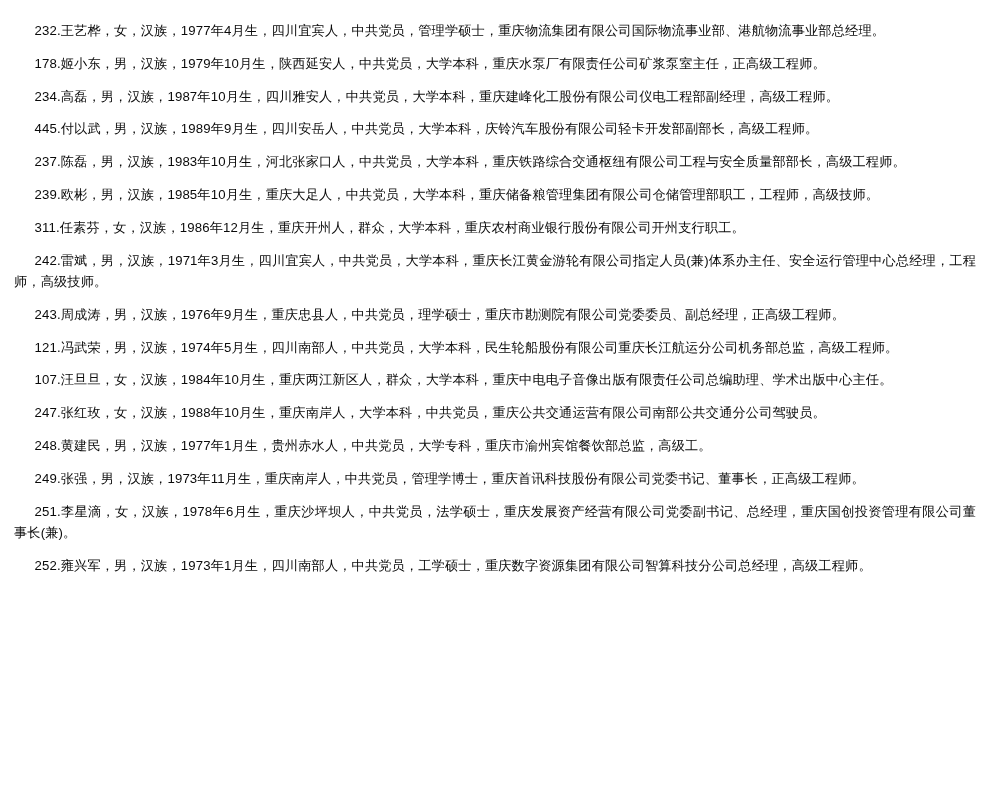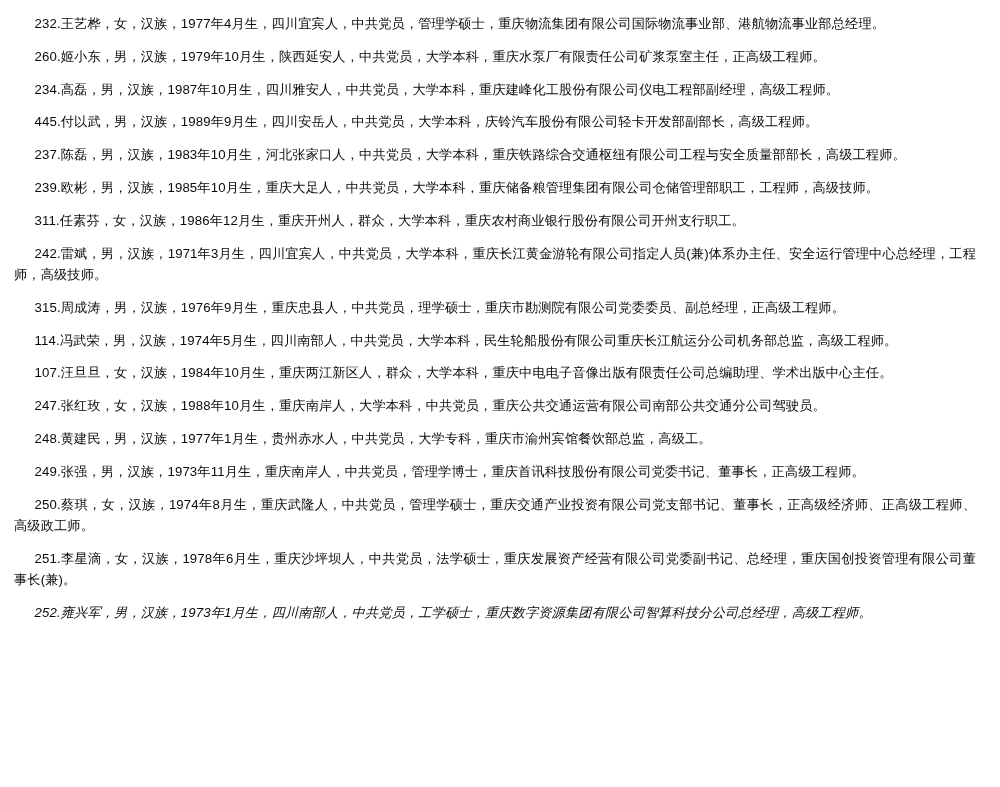--- a/index.html
+++ b/index.html
@@ -10,53 +10,51 @@
   body {
     width: 1000px;
     min-height: 787px;
     font-family: "Liberation Sans", sans-serif;
     color: #000000;
   }
   #doc {
     width: 1000px;
     min-height: 787px;
     box-sizing: border-box;
-    padding: 13px 24px 6px 14px;
+    padding: 20px 24px 6px 14px;
     background: #ffffff;
   }
   .entry {
     font-size: 13.2px;
     line-height: 21.5px;
     margin: 0 0 11.3px 0;
     text-align: justify;
     text-justify: inter-ideograph;
     text-indent: 1.55em;
     letter-spacing: 0.15px;
     color: #0a0a0a;
     word-break: break-all;
   }
   .entry:last-child {
     margin-bottom: 7px;
-    font-style: italic;
   }
 </style>
 </head>
 <body>
 
 <div id="doc">
   <p class="entry">232.王艺桦，女，汉族，1977年4月生，四川宜宾人，中共党员，管理学硕士，重庆物流集团有限公司国际物流事业部、港航物流事业部总经理。</p>
-  <p class="entry">260.姬小东，男，汉族，1979年10月生，陕西延安人，中共党员，大学本科，重庆水泵厂有限责任公司矿浆泵室主任，正高级工程师。</p>
+  <p class="entry">178.姬小东，男，汉族，1979年10月生，陕西延安人，中共党员，大学本科，重庆水泵厂有限责任公司矿浆泵室主任，正高级工程师。</p>
   <p class="entry">234.高磊，男，汉族，1987年10月生，四川雅安人，中共党员，大学本科，重庆建峰化工股份有限公司仪电工程部副经理，高级工程师。</p>
   <p class="entry">445.付以武，男，汉族，1989年9月生，四川安岳人，中共党员，大学本科，庆铃汽车股份有限公司轻卡开发部副部长，高级工程师。</p>
   <p class="entry">237.陈磊，男，汉族，1983年10月生，河北张家口人，中共党员，大学本科，重庆铁路综合交通枢纽有限公司工程与安全质量部部长，高级工程师。</p>
   <p class="entry">239.欧彬，男，汉族，1985年10月生，重庆大足人，中共党员，大学本科，重庆储备粮管理集团有限公司仓储管理部职工，工程师，高级技师。</p>
   <p class="entry">311.任素芬，女，汉族，1986年12月生，重庆开州人，群众，大学本科，重庆农村商业银行股份有限公司开州支行职工。</p>
   <p class="entry">242.雷斌，男，汉族，1971年3月生，四川宜宾人，中共党员，大学本科，重庆长江黄金游轮有限公司指定人员(兼)体系办主任、安全运行管理中心总经理，工程师，高级技师。</p>
-  <p class="entry">315.周成涛，男，汉族，1976年9月生，重庆忠县人，中共党员，理学硕士，重庆市勘测院有限公司党委委员、副总经理，正高级工程师。</p>
-  <p class="entry">114.冯武荣，男，汉族，1974年5月生，四川南部人，中共党员，大学本科，民生轮船股份有限公司重庆长江航运分公司机务部总监，高级工程师。</p>
+  <p class="entry">243.周成涛，男，汉族，1976年9月生，重庆忠县人，中共党员，理学硕士，重庆市勘测院有限公司党委委员、副总经理，正高级工程师。</p>
+  <p class="entry">121.冯武荣，男，汉族，1974年5月生，四川南部人，中共党员，大学本科，民生轮船股份有限公司重庆长江航运分公司机务部总监，高级工程师。</p>
   <p class="entry">107.汪旦旦，女，汉族，1984年10月生，重庆两江新区人，群众，大学本科，重庆中电电子音像出版有限责任公司总编助理、学术出版中心主任。</p>
   <p class="entry">247.张红玫，女，汉族，1988年10月生，重庆南岸人，大学本科，中共党员，重庆公共交通运营有限公司南部公共交通分公司驾驶员。</p>
   <p class="entry">248.黄建民，男，汉族，1977年1月生，贵州赤水人，中共党员，大学专科，重庆市渝州宾馆餐饮部总监，高级工。</p>
   <p class="entry">249.张强，男，汉族，1973年11月生，重庆南岸人，中共党员，管理学博士，重庆首讯科技股份有限公司党委书记、董事长，正高级工程师。</p>
-  <p class="entry">250.蔡琪，女，汉族，1974年8月生，重庆武隆人，中共党员，管理学硕士，重庆交通产业投资有限公司党支部书记、董事长，正高级经济师、正高级工程师、高级政工师。</p>
   <p class="entry">251.李星滴，女，汉族，1978年6月生，重庆沙坪坝人，中共党员，法学硕士，重庆发展资产经营有限公司党委副书记、总经理，重庆国创投资管理有限公司董事长(兼)。</p>
   <p class="entry">252.雍兴军，男，汉族，1973年1月生，四川南部人，中共党员，工学硕士，重庆数字资源集团有限公司智算科技分公司总经理，高级工程师。</p>
 </div>
 
 </body></html>

